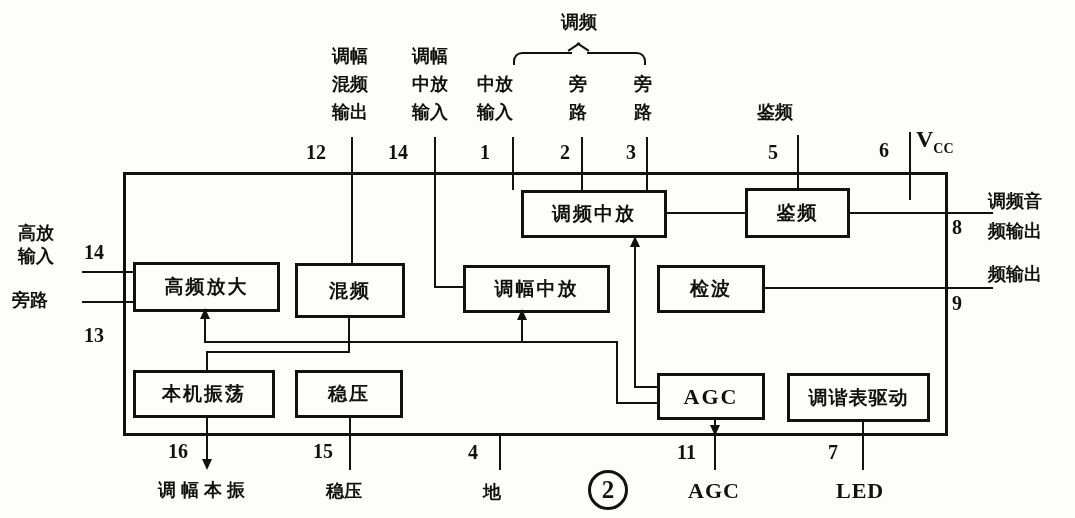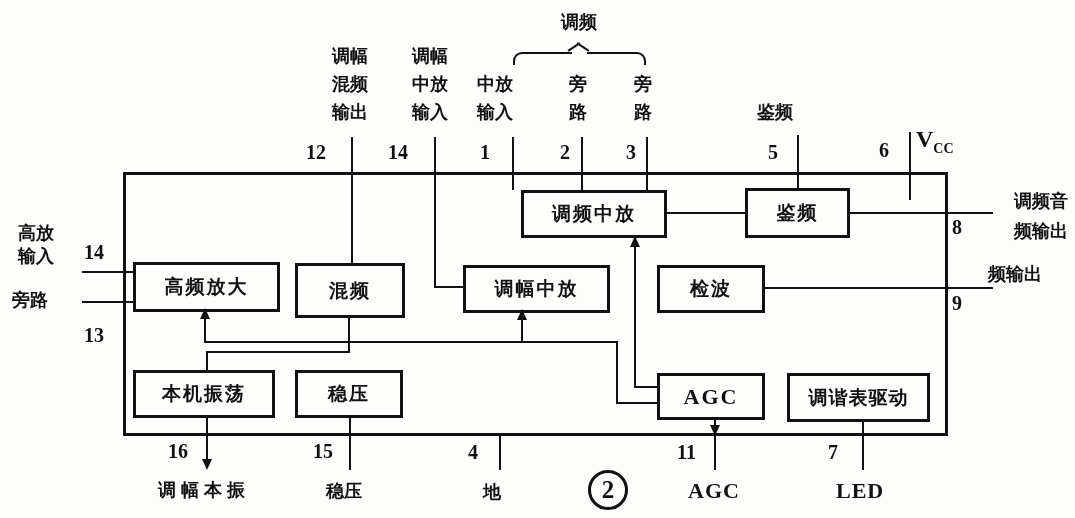--- a/index.html
+++ b/index.html
@@ -150,21 +150,21 @@
 
   <div class="cjk" style="left:12px;top:222px;width:48px;line-height:23px;text-align:center;">
     <div>高放</div>
     <div>输入</div>
   </div>
   <div class="num" style="left:84px;top:241px;">14</div>
   <div class="cjk" style="left:12px;top:286px;width:48px;text-align:left;">旁路</div>
   <div class="num" style="left:84px;top:324px;">13</div>
 
   <div class="num" style="left:952px;top:216px;">8</div>
-  <div class="cjk" style="left:988px;top:186px;width:80px;line-height:30px;text-align:right;">
+  <div class="cjk" style="left:988px;top:186px;width:80px;line-height:30px;text-align:left;">
     <div>调频音</div>
     <div>频输出</div>
   </div>
   <div class="num" style="left:952px;top:292px;">9</div>
   <div class="cjk" style="left:988px;top:259px;width:80px;line-height:31px;text-align:left;">
     <div>频输出</div>
   </div>
 
   <div class="num" style="left:168px;top:440px;">16</div>
   <div class="cjk" style="left:152px;top:476px;width:104px;letter-spacing:5px;">调幅本振</div>

